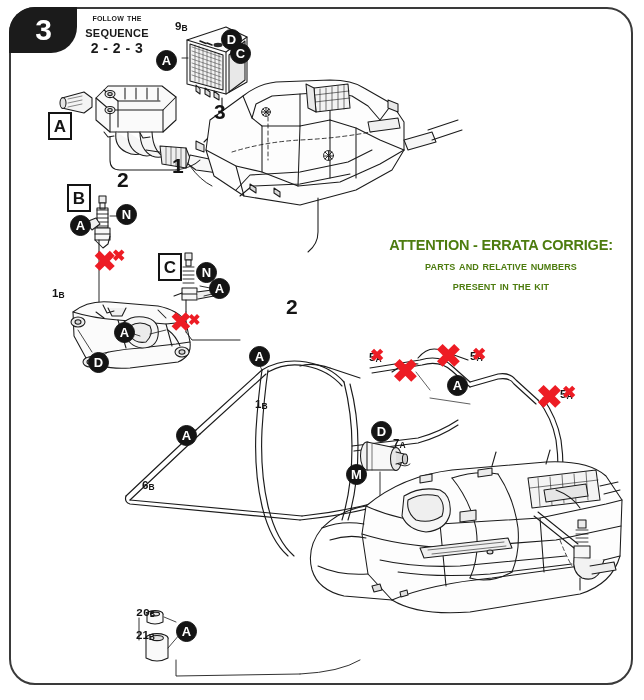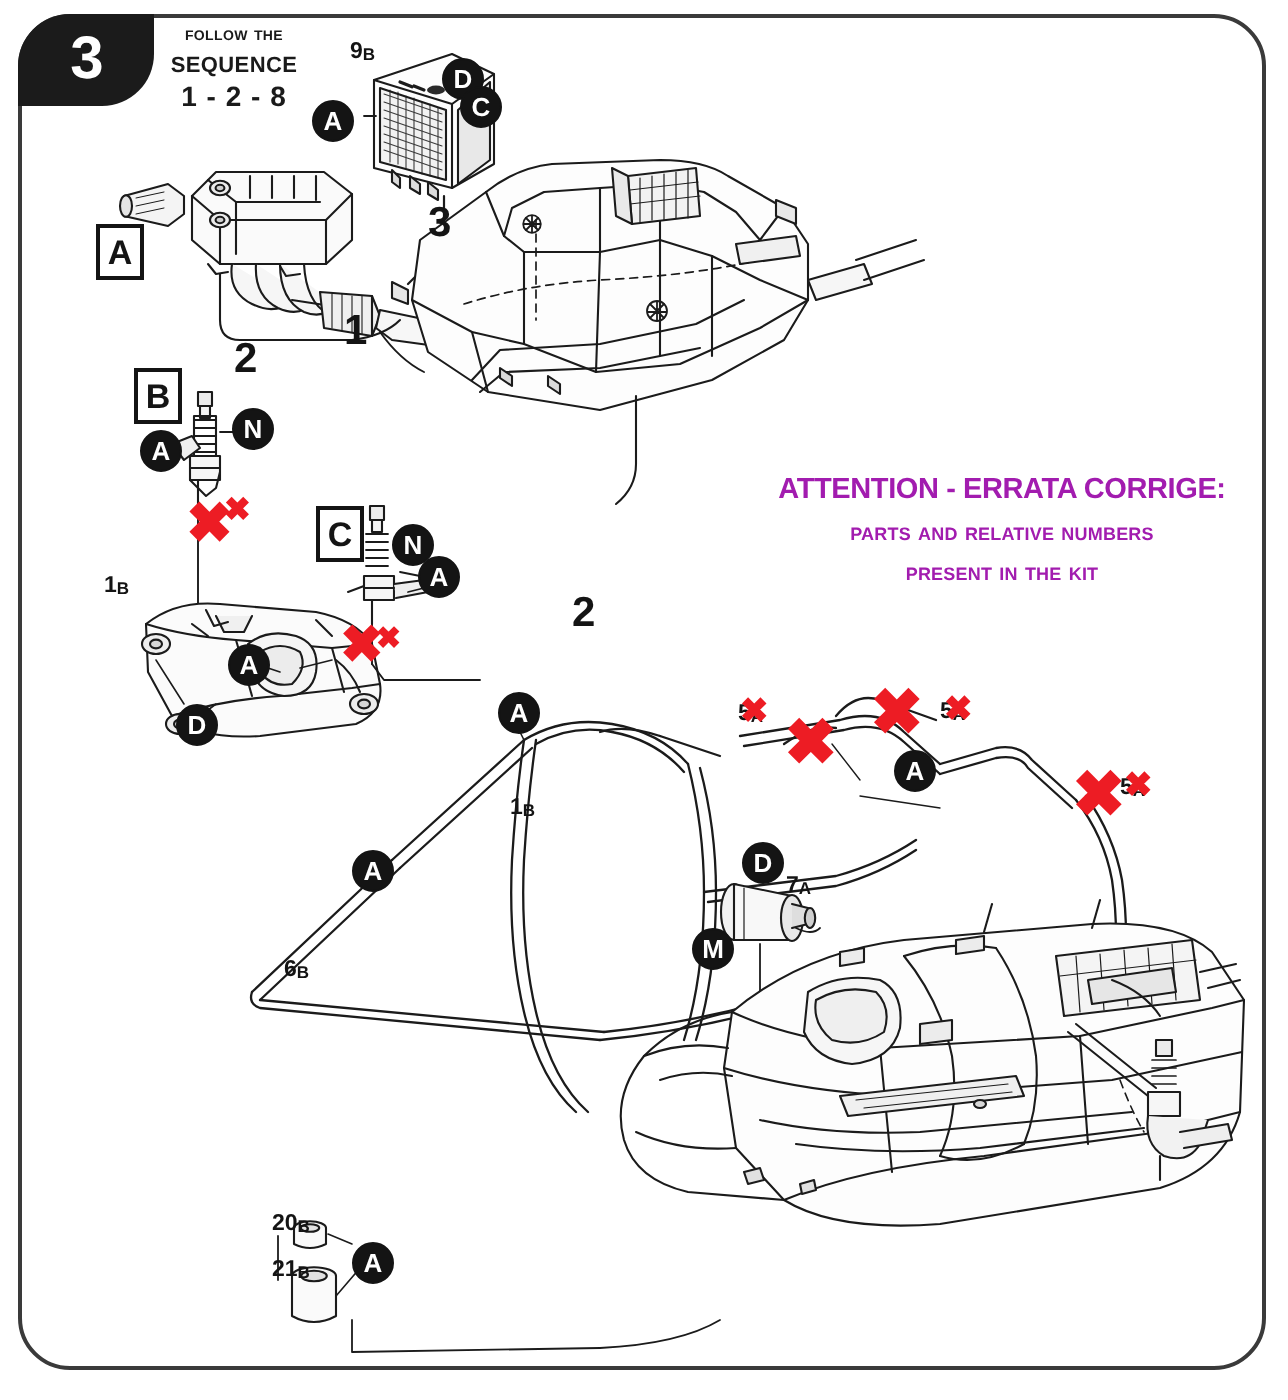--- a/index.html
+++ b/index.html
@@ -22,21 +22,21 @@
 
   .follow{position:absolute;left:76px;top:13px;width:82px;text-align:center;
       line-height:1.08;}
   .follow .l1,.follow .l2{font-size:15px;font-weight:bold;
       font-variant:small-caps;text-transform:lowercase;letter-spacing:.2px;}
   .follow .l1{font-size:10px;}
   .follow .seq{font-size:14px;font-weight:bold;margin-top:1px;letter-spacing:.5px;}
 
   
   .errata{position:absolute;left:365px;top:236px;width:272px;text-align:center;
-      color:#a21caf;line-height:1.32;}
+      color:#4d7c0f;line-height:1.32;}
   .errata .hdr{font-size:14.5px;font-weight:bold;letter-spacing:-.2px;}
   .errata .ln{font-size:12.6px;font-weight:bold;font-variant:small-caps;
       text-transform:lowercase;letter-spacing:.1px;margin-top:3px;}
 
   
   .cal{position:absolute;border-radius:50%;background:#141414;color:#fff;
       display:flex;align-items:center;justify-content:center;
       font-weight:bold;border:1px solid #141414;}
 
   
@@ -408,21 +408,21 @@
 
   <div class="page-border"></div>
 
   <div class="step-badge">
     <span class="num">3</span>
   </div>
 
   <div class="follow">
     <div class="l1">Follow the</div>
     <div class="l2">sequence</div>
-    <div class="seq">1 - 2 - 8</div>
+    <div class="seq">2 - 2 - 3</div>
   </div>
 
   <div class="errata">
     <div class="hdr">ATTENTION - ERRATA CORRIGE:</div>
     <div class="ln">Parts And Relative Numbers</div>
     <div class="ln">Present In The Kit</div>
   </div>
 
   <div class="boxl" style="left:48px;top:112px;width:20px;height:24px;">A</div>
   <div class="boxl" style="left:67px;top:184px;width:20px;height:24px;">B</div>
@@ -436,21 +436,21 @@
   </div>
   <div class="pno" style="left:255px;top:398px;text-align:center;">
     <span>1</span><sub>B</sub>
   </div>
   <div class="pno" style="left:142px;top:461px;margin-top:18px;">
     <span>6</span><sub>B</sub>
   </div>
   <div class="pno" style="left:393px;top:437px;">
     <span>7</span><sub>A</sub>
   </div>
-  <div class="pno" style="left:136px;top:606px;">
+  <div class="pno" style="left:136px;top:606px;font-family:Liberation Mono, monospace;">
     <span>20</span><sub>B</sub>
   </div>
   <div class="pno" style="left:136px;top:629px;">
     <span>21</span><sub>B</sub>
   </div>
 
   <div class="pno" style="left:369px;top:351px;">
     <span>5</span><sub>A</sub>
   </div>
   <div class="pno" style="left:470px;top:350px;">

